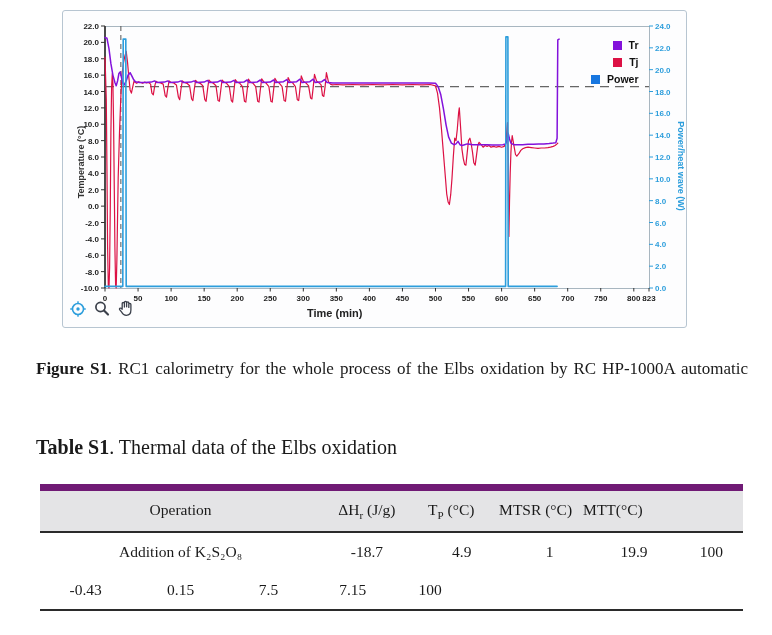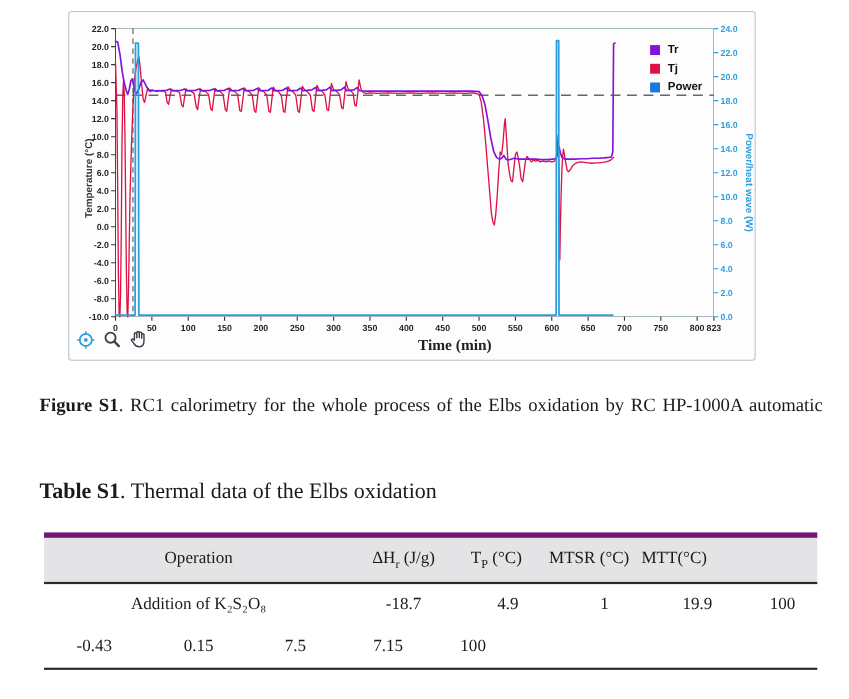--- a/index.html
+++ b/index.html
@@ -9,37 +9,37 @@
   
   .chart-panel{position:absolute;left:62px;top:10px;width:625px;height:318px;
                background:#fdfdfe;border:1px solid #b7c5d1;border-radius:3px;box-sizing:border-box;}
   .chart-svg{position:absolute;left:0;top:0;}
   .axis-label-left{position:absolute;left:-62px;top:146px;width:160px;text-align:center;
                    transform:rotate(-90deg);transform-origin:center;
                    font-family:"Liberation Sans",sans-serif;font-size:9px;font-weight:bold;color:#333;}
   .axis-label-right{position:absolute;left:528px;top:150px;width:180px;text-align:center;
                    transform:rotate(90deg);transform-origin:center;
                    font-family:"Liberation Sans",sans-serif;font-size:9px;font-weight:bold;color:#2d9edc;}
-  .axis-label-x{position:absolute;left:244px;top:296px;width:140px;text-align:right;
-                font-family:Liberation Serif, serif;font-size:14px;font-weight:bold;color:#222;}
-  .legend{position:absolute;left:528px;top:28px;display:flex;flex-direction:column;gap:5px;}
+  .axis-label-x{position:absolute;left:244px;top:296px;width:140px;text-align:left;
+                font-family:Liberation Sans, sans-serif;font-size:11px;font-weight:bold;color:#222;}
+  .legend{position:absolute;left:528px;top:28px;display:flex;flex-direction:column;gap:5px;align-items:flex-end;}
   .legend-item{display:flex;align-items:center;gap:7px;}
   .legend-swatch{width:9px;height:9px;display:inline-block;}
   .legend-label{font-family:"Liberation Sans",sans-serif;font-size:10.5px;font-weight:bold;color:#111;}
   .chart-toolbar{position:absolute;left:5px;top:287px;display:flex;gap:4px;align-items:center;}
   .tool{width:20px;height:20px;display:inline-block;}
 
   
   .fig-caption{position:absolute;left:36px;top:346px;width:712px;font-size:17px;line-height:45px;}
   .fig-caption .l1{text-align:justify;text-align-last:justify;}
   .table-title{position:absolute;left:36px;top:436px;font-size:20px;}
   b{font-weight:bold;}
 
   
-  .s-table{position:absolute;left:40px;top:484px;width:703px;border-top:5px solid #701a75;
+  .s-table{position:absolute;left:40px;top:484px;width:703px;border-top:7px solid #701a75;
            border-bottom:2px solid #2b2b2b;font-size:15.5px;}
   .t-row{display:flex;align-items:center;}
   .t-head{background:#e4e4e6;border-bottom:2px solid #2b2b2b;height:40px;}
   .t-body-row{height:38px;font-family:Liberation Serif, serif;}
   .t-cell{text-align:center;box-sizing:border-box;}
   .c0{width:40%;}.c1{width:13%;}.c2{width:14%;}.c3{width:11%;}.c4{width:13%;}.c5{width:9%;}
   sub{font-size:11px;}
 </style>
 </head>
 <body>

